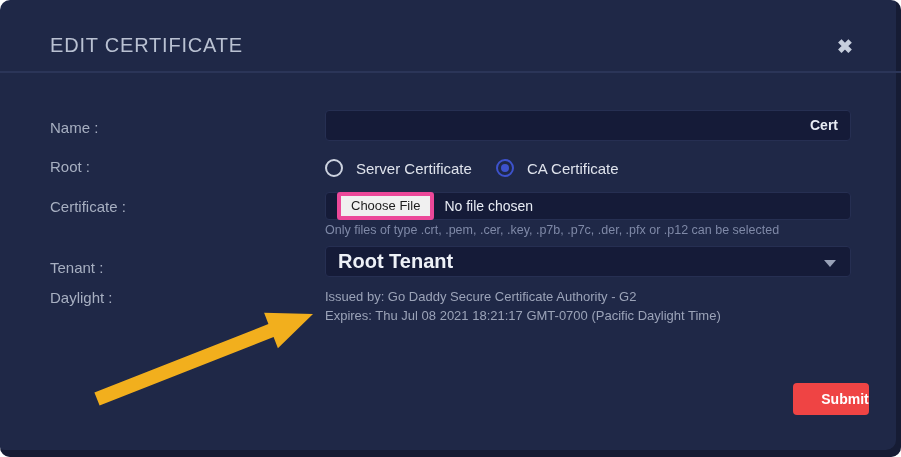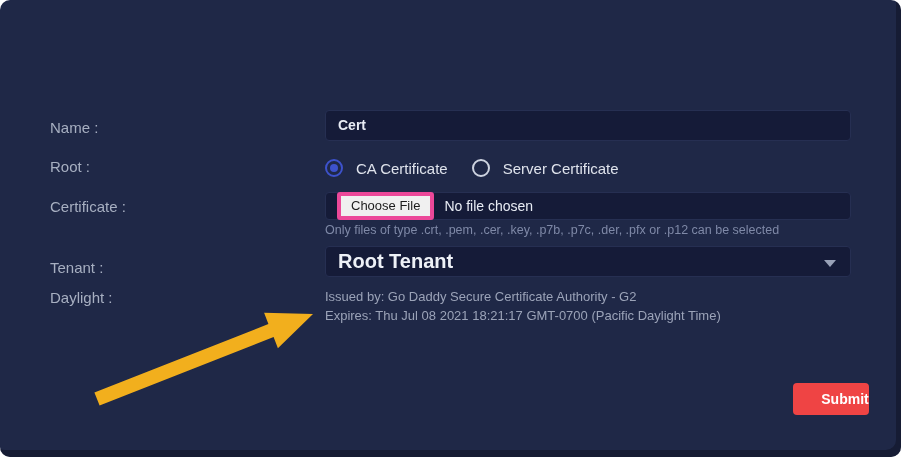--- a/index.html
+++ b/index.html
@@ -22,21 +22,21 @@
     color:#c6cedd; font-size:19px; font-weight:bold; line-height:26px;
     text-align:center; cursor:pointer; user-select:none;
   }
   .field-label {
     position:absolute; left:50px; font-size:15px; color:#a7afc1;
   }
   .text-input {
     position:absolute; left:325px; width:526px; height:31px;
     background:#151b38; border:1px solid #262f52; border-radius:4px;
     color:#e8ecf4; font-size:14px; font-weight:600;
-    padding:0 12px; line-height:29px;
+    padding:0 12px; line-height:29px;text-align:right;
   }
   .radio-row {
     position:absolute; left:325px; top:156px; height:24px;
     display:flex; align-items:center;
   }
   .radio-opt { display:flex; align-items:center; margin-right:24px; cursor:pointer; }
   .radio-circle {
     width:18px; height:18px; border-radius:50%;
     border:2px solid #cdd3e0; margin-right:13px; position:relative;
   }
@@ -87,33 +87,37 @@
   .arrow-overlay {
     position:absolute; left:0; top:0; width:901px; height:457px;
     pointer-events:none; z-index:6;
   }
 </style>
 </head>
 <body>
 
 <div class="frame">
 
+  <div class="modal-header">
+    <div class="modal-title">EDIT CERTIFICATE</div>
+    <div class="close-btn">✖</div>
+  </div>
 
   <div class="field-label" style="top:119px;">Name :</div>
   <div class="text-input" style="top:110px;">Cert</div>
 
   <div class="field-label" style="top:158px;">Root :</div>
   <div class="radio-row">
     <div class="radio-opt">
+      <span class="radio-circle"></span>
+      <span class="radio-label">Server Certificate</span>
+    </div>
+    <div class="radio-opt">
       <span class="radio-circle selected"></span>
       <span class="radio-label">CA Certificate</span>
-    </div>
-    <div class="radio-opt">
-      <span class="radio-circle"></span>
-      <span class="radio-label">Server Certificate</span>
     </div>
   </div>
 
   <div class="field-label" style="top:198px;">Certificate :</div>
   <div class="file-field">
     <span class="choose-file-btn">Choose File</span>
     <span class="file-status">No file chosen</span>
   </div>
   <div class="hint-text">Only files of type .crt, .pem, .cer, .key, .p7b, .p7c, .der, .pfx or .p12 can be selected</div>
 

